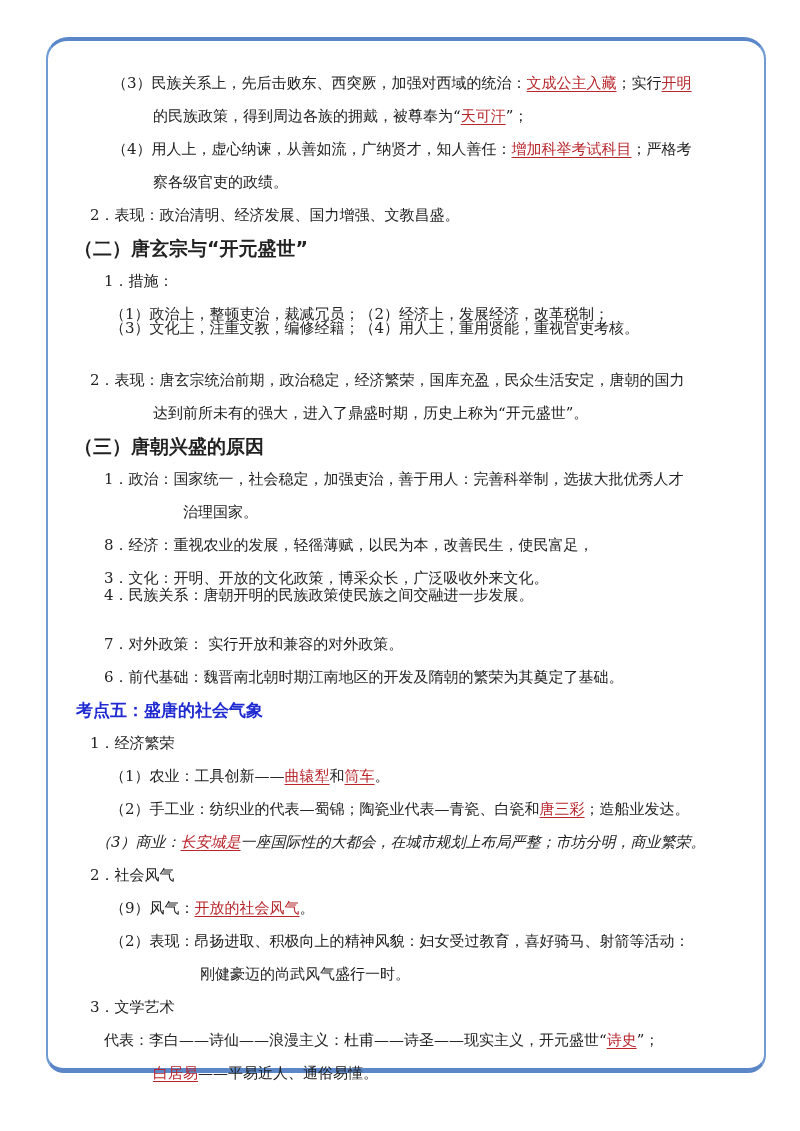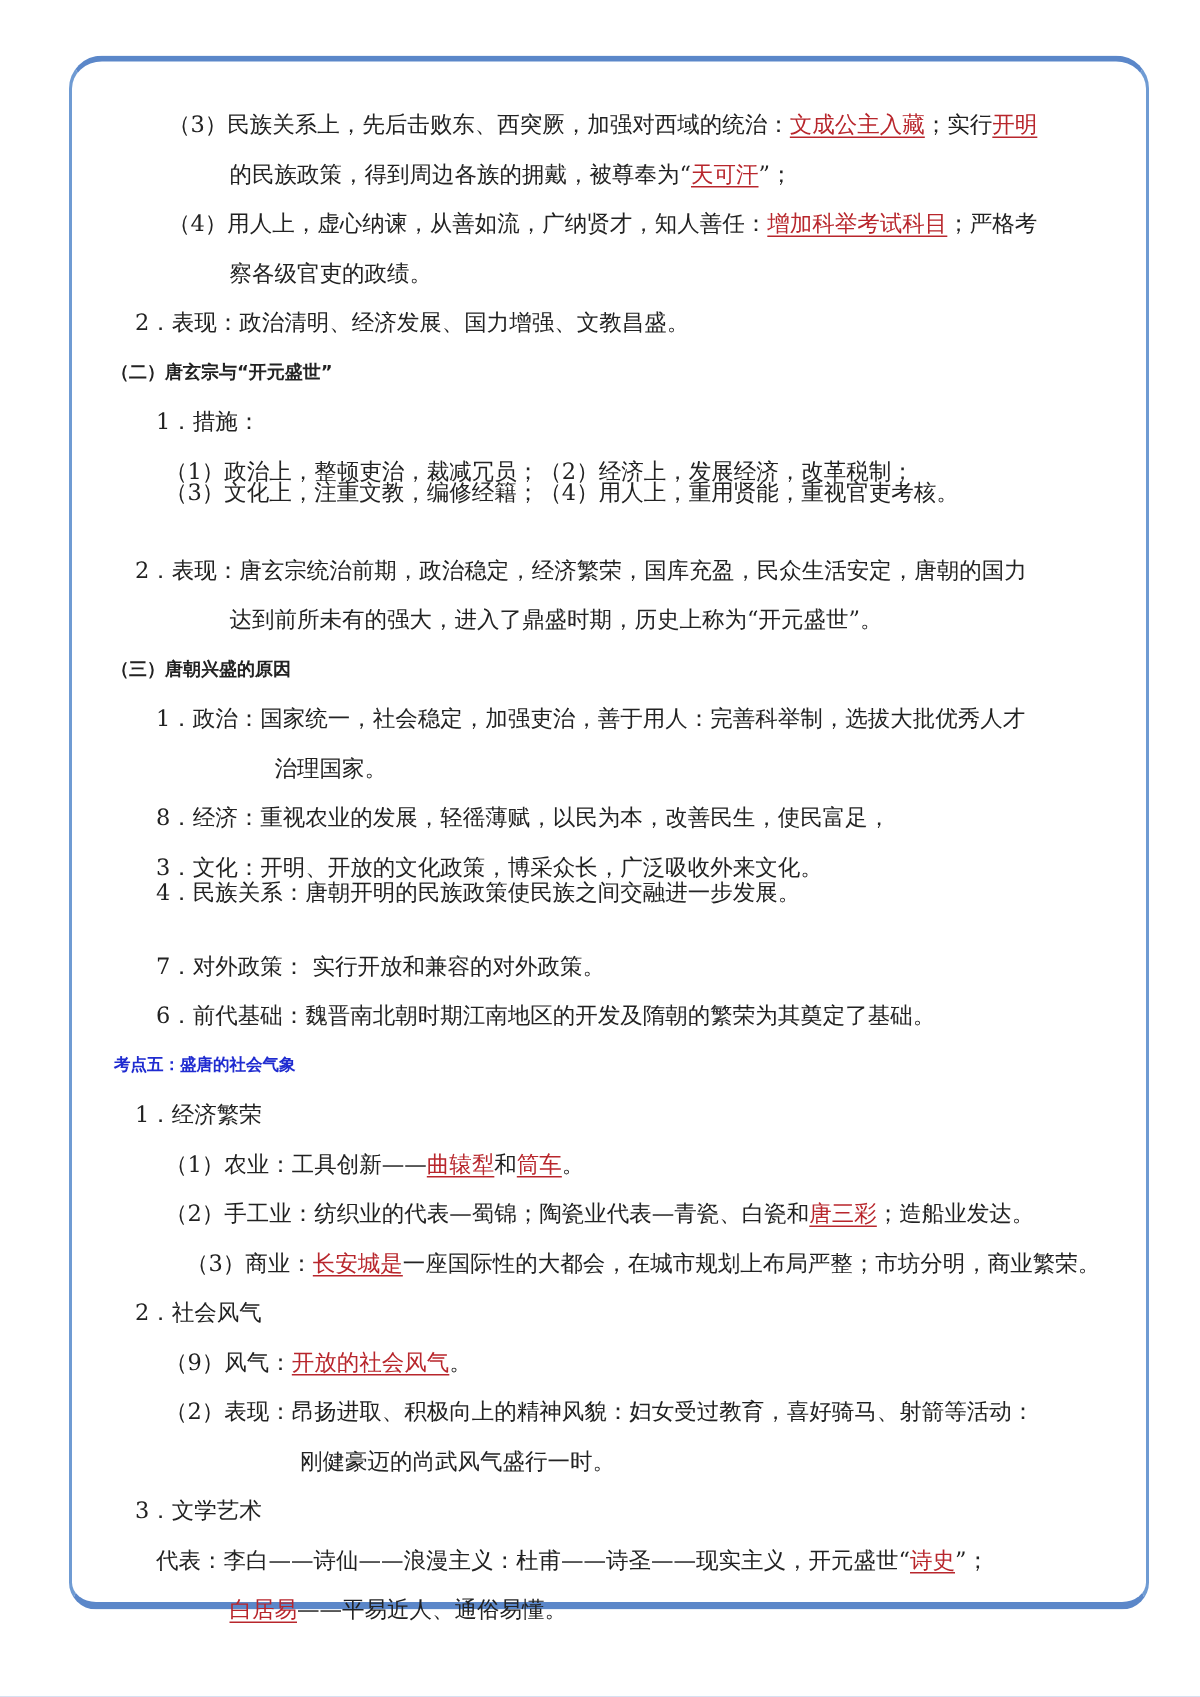--- a/index.html
+++ b/index.html
@@ -2,22 +2,22 @@
 <html><head>
 <meta charset="utf-8">
 <style>
   html, body { margin:0; padding:0; background:#ffffff; }
   body { width:800px; height:1131px; position:relative; overflow:hidden;
          font-family:"DejaVu Serif","Liberation Serif",serif; color:#222; }
   .frame { position:absolute; left:46px; top:37px; width:720px; height:1036px;
            border:2px solid #6f9bd3; border-top:4px solid #5b87c9; border-bottom:5px solid #5b87c9;
            border-radius:22px 22px 18px 18px; box-sizing:border-box; }
   .line { position:absolute; font-size:15px; line-height:20px; white-space:nowrap; }
-  .bold { font-weight:bold; font-family:"DejaVu Sans","Liberation Sans",sans-serif; font-size:12px; }
-  .blue { color:#1f2bd0; font-weight:bold; font-family:"DejaVu Sans","Liberation Sans",sans-serif; font-size:11px; }
+  .bold { font-weight:bold; font-family:"DejaVu Sans","Liberation Sans",sans-serif; font-size:19px; }
+  .blue { color:#1f2bd0; font-weight:bold; font-family:"DejaVu Sans","Liberation Sans",sans-serif; font-size:17px; }
   .u { color:#b8262c; text-decoration:underline; text-decoration-color:#b8262c; text-underline-offset:3px; }
 </style>
 </head>
 <body>
 
 <div class="frame"></div>
 <div id="doc">
     <div class="line" style="left: 112px; top: 73px;"><span>（3）民族关系上，先后击败东、西突厥，加强对西域的统治：</span><span class="u">文成公主入藏</span><span>；实行</span><span class="u">开明</span></div>
     <div class="line" style="left: 153px; top: 106px;"><span>的民族政策，得到周边各族的拥戴，被尊奉为“</span><span class="u">天可汗</span><span>”；</span></div>
     <div class="line" style="left: 112px; top: 139px;"><span>（4）用人上，虚心纳谏，从善如流，广纳贤才，知人善任：</span><span class="u">增加科举考试科目</span><span>；严格考</span></div>
@@ -34,21 +34,21 @@
     <div class="line" style="left: 183px; top: 502px;"><span>治理国家。</span></div>
     <div class="line" style="left: 104px; top: 535px;"><span>8．经济：重视农业的发展，轻徭薄赋，以民为本，改善民生，使民富足，</span></div>
     <div class="line" style="left: 104px; top: 568px;"><span>3．文化：开明、开放的文化政策，博采众长，广泛吸收外来文化。</span></div>
     <div class="line" style="left: 104px; top: 585px;"><span>4．民族关系：唐朝开明的民族政策使民族之间交融进一步发展。</span></div>
     <div class="line" style="left: 104px; top: 634px;"><span>7．对外政策：  实行开放和兼容的对外政策。</span></div>
     <div class="line" style="left: 104px; top: 667px;"><span>6．前代基础：魏晋南北朝时期江南地区的开发及隋朝的繁荣为其奠定了基础。</span></div>
     <div class="line blue" style="left: 76px; top: 700px;"><span>考点五：盛唐的社会气象</span></div>
     <div class="line" style="left: 90px; top: 733px;"><span>1．经济繁荣</span></div>
     <div class="line" style="left: 110px; top: 766px;"><span>（1）农业：工具创新——</span><span class="u">曲辕犁</span><span>和</span><span class="u">筒车</span><span>。</span></div>
     <div class="line" style="left: 110px; top: 799px;"><span>（2）手工业：纺织业的代表—蜀锦；陶瓷业代表—青瓷、白瓷和</span><span class="u">唐三彩</span><span>；造船业发达。</span></div>
-    <div class="line" style="left: 124px; top: 832px;"><span>（3）商业：</span><span class="u">长安城是</span><span>一座国际性的大都会，在城市规划上布局严整；市坊分明，商业繁荣。</span></div>
+    <div class="line" style="left: 96px; top: 832px; font-style: italic;"><span>（3）商业：</span><span class="u">长安城是</span><span>一座国际性的大都会，在城市规划上布局严整；市坊分明，商业繁荣。</span></div>
     <div class="line" style="left: 90px; top: 865px;"><span>2．社会风气</span></div>
     <div class="line" style="left: 110px; top: 898px;"><span>（9）风气：</span><span class="u">开放的社会风气</span><span>。</span></div>
     <div class="line" style="left: 110px; top: 931px;"><span>（2）表现：昂扬进取、积极向上的精神风貌：妇女受过教育，喜好骑马、射箭等活动：</span></div>
     <div class="line" style="left: 200px; top: 964px;"><span>刚健豪迈的尚武风气盛行一时。</span></div>
     <div class="line" style="left: 90px; top: 997px;"><span>3．文学艺术</span></div>
     <div class="line" style="left: 104px; top: 1030px;"><span>代表：李白——诗仙——浪漫主义：杜甫——诗圣——现实主义，开元盛世“</span><span class="u">诗史</span><span>”；</span></div>
     <div class="line" style="left: 153px; top: 1063px;"><span class="u">白居易</span><span>——平易近人、通俗易懂。</span></div>
   </div>
 
 </body></html>

